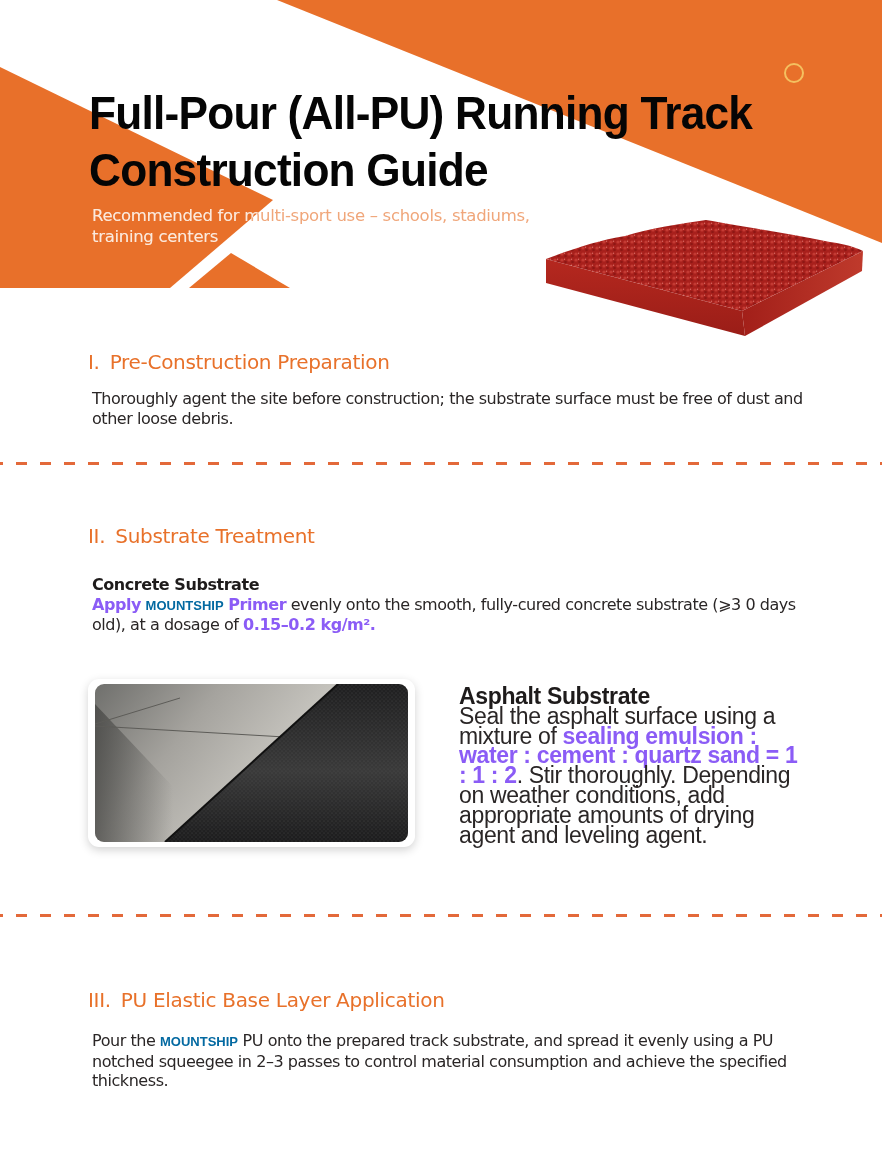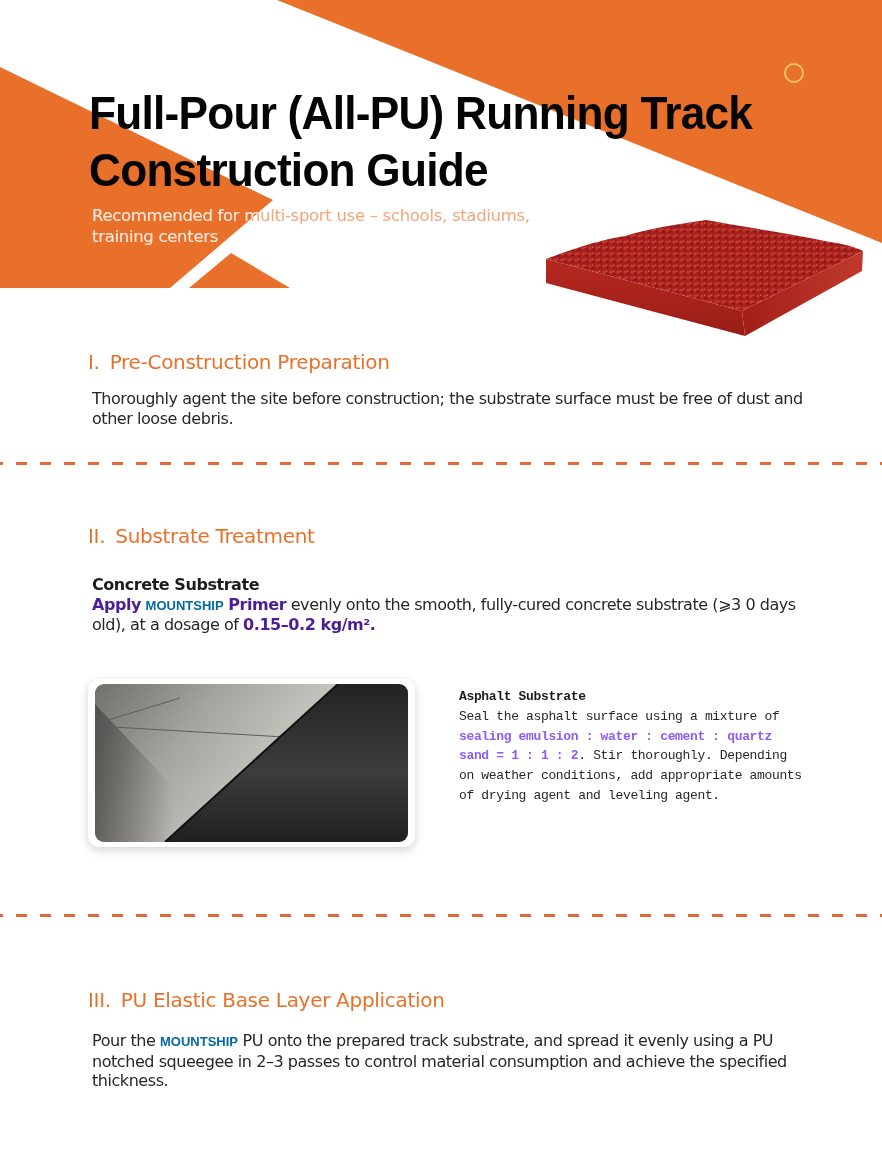--- a/index.html
+++ b/index.html
@@ -32,41 +32,41 @@
     font-family: "DejaVu Sans", sans-serif; font-size: 20px; color: #E8712A;
     letter-spacing: -0.3px; white-space: nowrap; margin-top: 24px;
   }
   .section-heading .num { margin-right: 10px; }
 
   .body-text {
     position: absolute; left: 92px; width: 720px;
     font-family: "DejaVu Sans", sans-serif; font-size: 16px; line-height: 19.5px;
     color: #2a2626; letter-spacing: -0.45px;
   }
-  .body-text b { font-weight: 700; color: #4c1d95; }
+  .body-text b { font-weight: 700; color: #8b5cf6; }
   .brand { font-family: "Liberation Sans", sans-serif; font-weight: 700; font-size: 13px; letter-spacing: 0; color: #0369a1; }
   .sub-label { font-weight: 600; color: #1e1b1b; display: block; }
 
   .divider {
     position: absolute; left: 0; width: 882px; height: 3px;
     background-image: repeating-linear-gradient(90deg, transparent 0px, transparent 13px, #E3693A 13px, #E3693A 26px, transparent 26px, transparent 24px);
     background-size: 24px 3px;
     background-position: 3px 0;
   }
 
   .photo-card {
     position: absolute; left: 88px; top: 679px; width: 327px; height: 168px;
     background: #ffffff; border-radius: 11px;
     box-shadow: 0 3px 10px rgba(0,0,0,0.18);
   }
   .photo-card svg { position: absolute; left: 7px; top: 5px; border-radius: 9px; }
 
   .asphalt-text {
     position: absolute; left: 459px; top: 687px; width: 350px;
-    font-family: Liberation Mono, monospace; font-size: 13px; line-height: 19.8px;
+    font-family: Liberation Sans, sans-serif; font-size: 23px; line-height: 19.8px;
     color: #2a2626; letter-spacing: -0.35px;
   }
   .asphalt-text b { font-weight: 700; color: #8b5cf6; }
 </style>
 </head>
 <body>
 
 <div class="hero">
   <svg class="shapes" width="882" height="345" viewBox="0 0 882 345">
 

